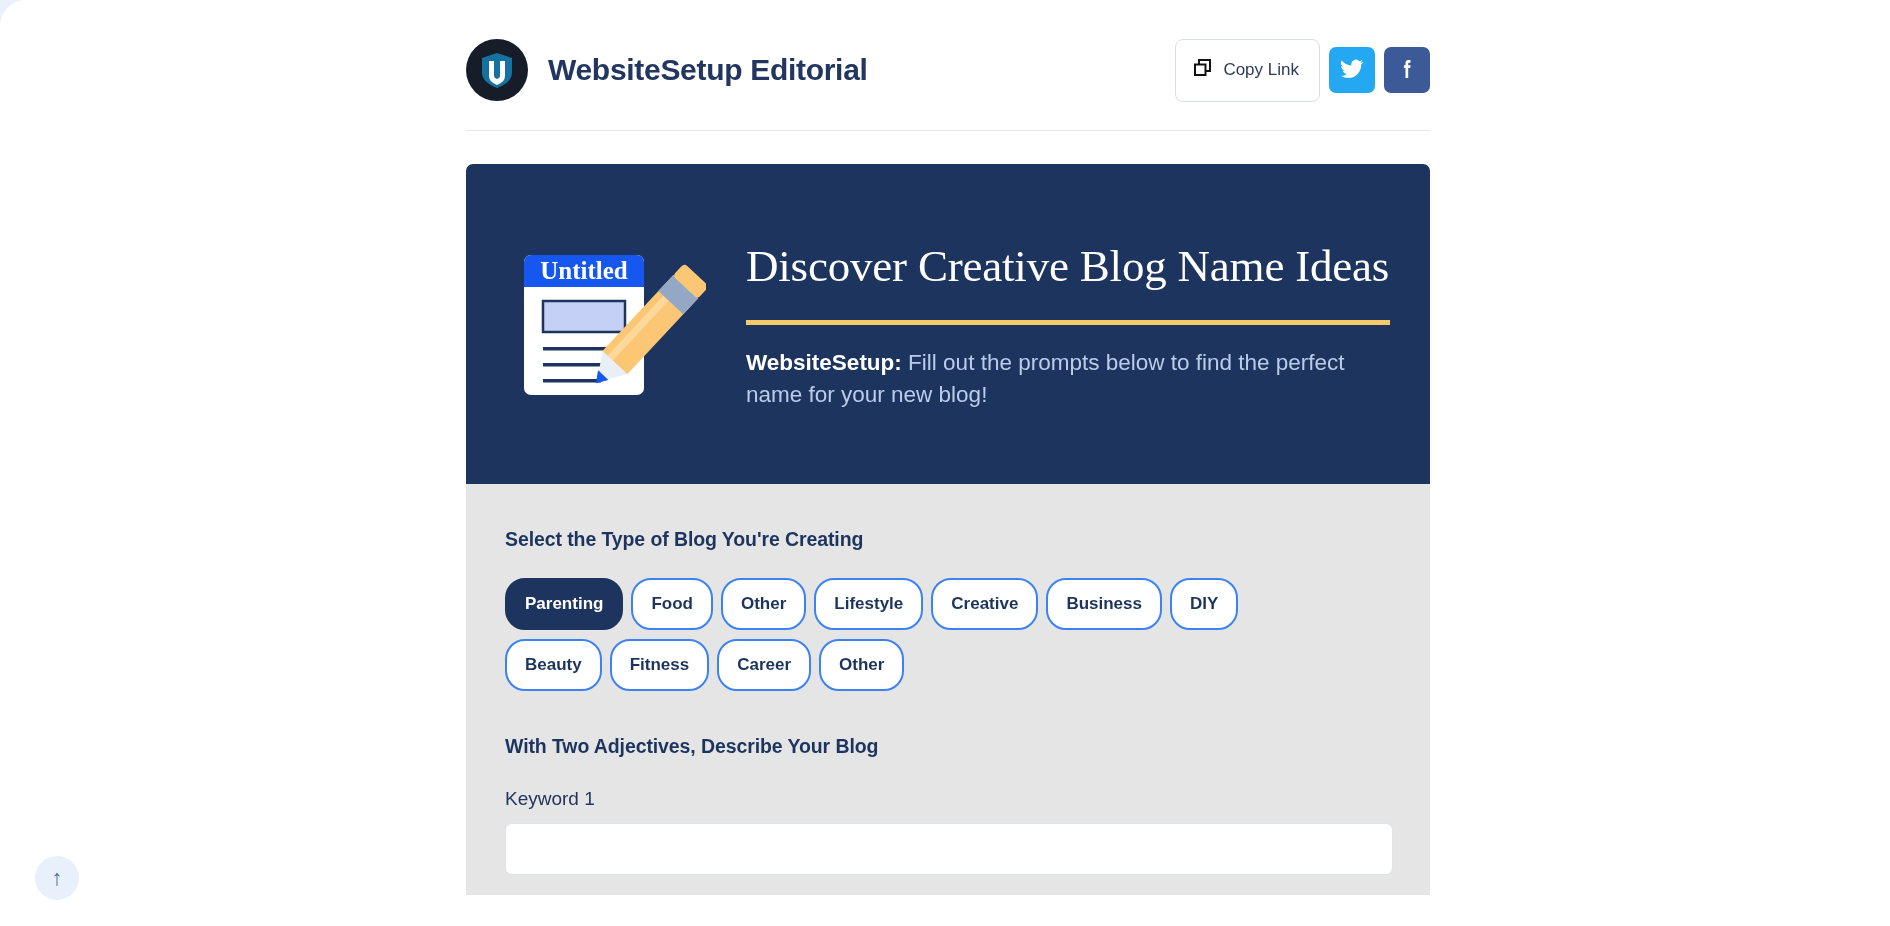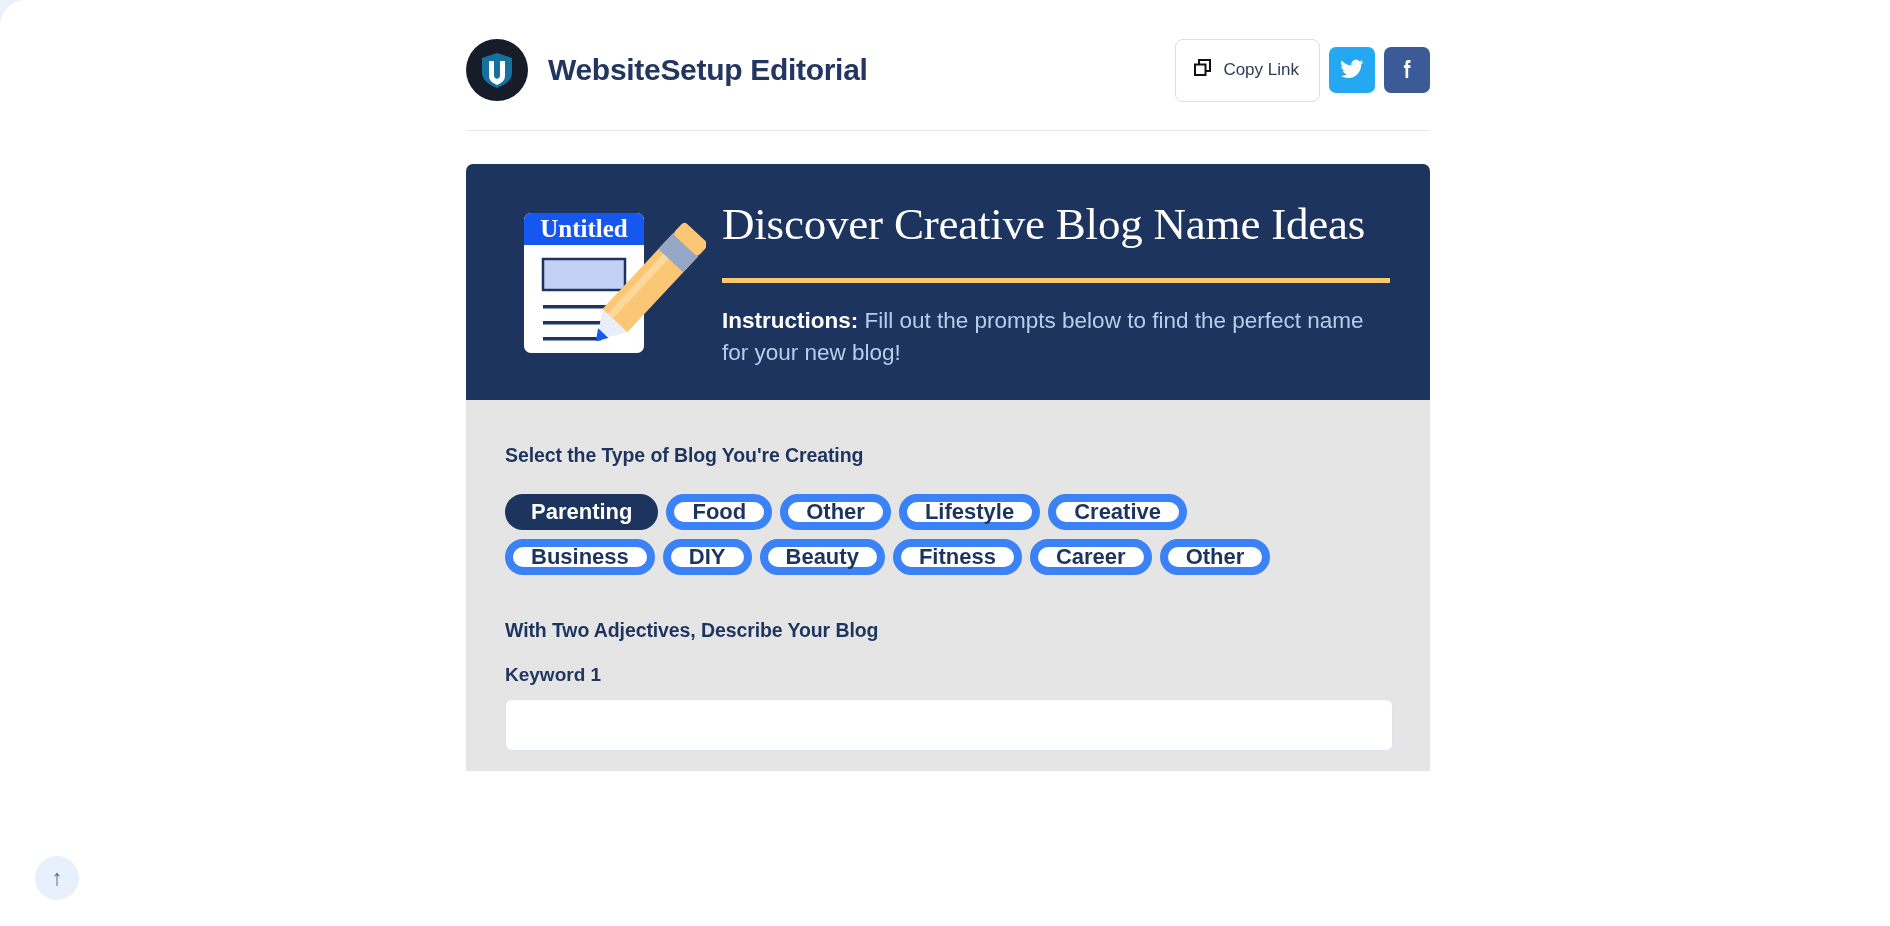--- a/index.html
+++ b/index.html
@@ -103,25 +103,25 @@
     height: 1px;
     background: #e6e8ec;
     margin-top: 12px;
   }
 
   
   .hero {
     margin-top: 33px;
     background: #1d355e;
     border-radius: 7px 7px 0 0;
-    height: 236px;
+    height: 320px;
     display: flex;
     align-items: center;
     padding: 0 40px 0 50px;
-    gap: 16px;
+    gap: 40px;
   }
 
   .hero-art { flex: 0 0 auto; }
 
   .hero-text { flex: 1 1 auto; padding-top: 4px; }
 
   .hero-title {
     color: #ffffff;
     font-family: "Liberation Serif", serif;
     font-weight: normal;
@@ -160,48 +160,47 @@
 
   .pill-row {
     display: flex;
     flex-wrap: wrap;
     gap: 9px 8px;
     margin-top: 27px;
     max-width: 800px;
   }
 
   .pill {
-    height: 36px;
+    height: 52px;
     padding: 0 18px;
     border-radius: 20px;
-    border: 8px solid #3b82f6;
+    border: 2px solid #3b82f6;
     background: #ffffff;
     color: #1d355e;
-    font-size: 22px;
+    font-size: 17px;
     font-weight: bold;
     display: inline-flex;
     align-items: center;
     justify-content: center;
     cursor: pointer;
     font-family: "Liberation Sans", sans-serif;
     white-space: nowrap;
   }
   .pill.selected {
     background: #1d355e;
     color: #ffffff;
     border-color: #1d355e;
   }
 
   .section-title.second { margin-top: 44px; }
 
   .field-label {
     font-size: 19px;
     color: #22365f;
-    margin-top: 22px;
-    font-weight: bold;
+    margin-top: 30px;
   }
 
   .text-input {
     display: block;
     width: 888px;
     height: 52px;
     margin-top: 13px;
     background: #ffffff;
     border: 1px solid #dde3ea;
     border-radius: 7px;
@@ -302,21 +301,21 @@
             <path d="M103 136 h34 l-17 26 z" fill="#e8eff7"></path>
             <path d="M113 153 h14 l-7 11 z" fill="#1557ef"></path>
           </g>
         </svg>
       </div>
 
       <div class="hero-text">
         <div class="hero-title">Discover Creative Blog Name Ideas</div>
         <div class="hero-rule"></div>
         <div class="hero-instructions">
-          <b>Instructions:</b><span> Fill out the prompts below to find the perfect name for your new blog!</span>
+          <b>WebsiteSetup:</b><span> Fill out the prompts below to find the perfect name for your new blog!</span>
         </div>
       </div>
 
     </div>
 
     <div class="form-panel">
 
       <div class="section-title">Select the Type of Blog You're Creating</div>
 
       <div class="pill-row" id="pill-row">

